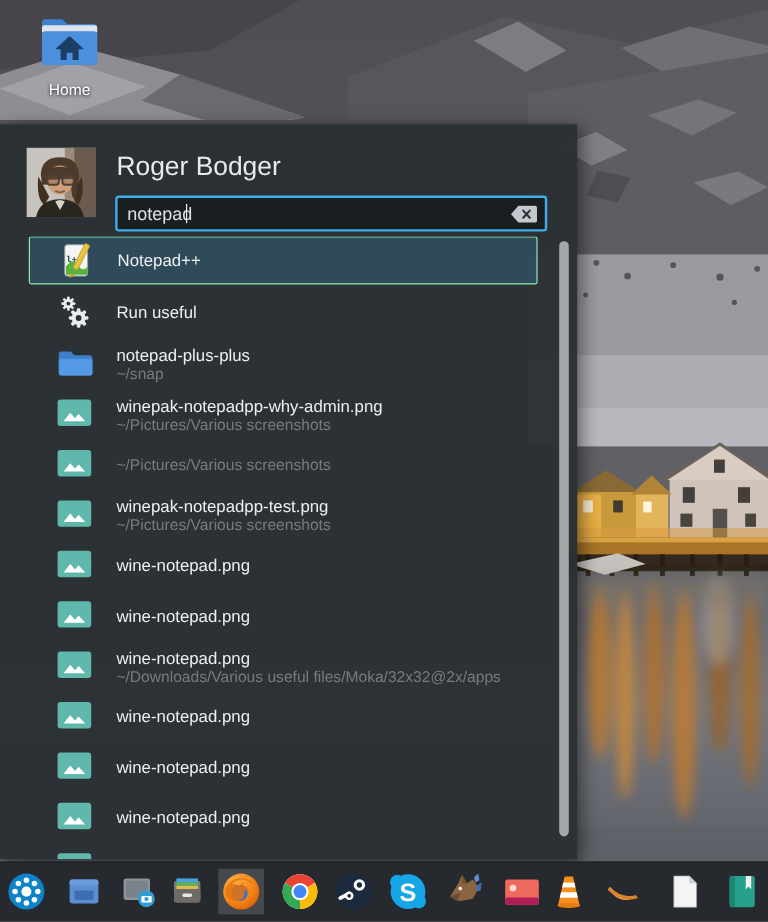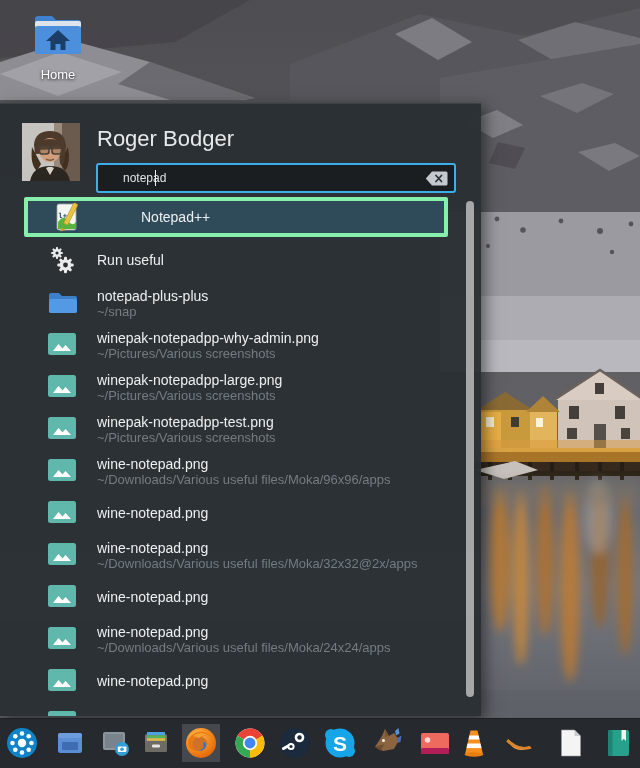--- a/index.html
+++ b/index.html
@@ -27,31 +27,31 @@
   .avatar{position:absolute;left:22px;top:19px;width:58px;height:58px;overflow:hidden;}
   .user-name{position:absolute;left:97px;top:22px;font-size:22px;font-weight:400;color:#e6eaec;}
 
   .search-wrap{
     position:absolute;left:96px;top:59px;width:360px;height:30px;
     background:#1b1e21;border:2px solid #3daee9;border-radius:3px;box-sizing:border-box;
   }
   .search-input{
     position:absolute;inset:0;width:100%;height:100%;box-sizing:border-box;
     background:transparent;border:none;outline:none;
-    color:#dde2e5;font-size:12px;padding:0 32px 0 8px;font-family:inherit;margin-left:17px;
+    color:#dde2e5;font-size:15px;padding:0 32px 0 8px;font-family:inherit;
   }
   .caret{position:absolute;left:57px;top:5px;width:1px;height:16px;background:#eef1f3;}
   .clear-btn{position:absolute;right:6px;top:6px;width:23px;height:15px;cursor:pointer;}
 
   .results{position:absolute;left:0;top:93px;right:0;bottom:0;overflow:hidden;}
   .row{position:relative;height:42px;display:flex;align-items:center;padding-left:46px;box-sizing:border-box;}
   .row.selected{
     height:40px;margin:0 33px 2px 24px;padding-left:22px;
     background:rgba(61,174,233,.20);
-    border:4px solid #86efac;border-radius:2px;gap:40px;
+    border:1px solid #86efac;border-radius:2px;
   }
   .ricon{width:32px;height:32px;flex:0 0 32px;}
   .rtext{margin-left:19px;min-width:0;padding-top:3px;}
   .row.single .rtext{padding-top:0;}
   .rtitle{font-size:14px;line-height:17px;color:#edf0f2;white-space:nowrap;}
   .rsub{font-size:13px;line-height:14px;color:#747c82;white-space:nowrap;}
   .rsub:empty{display:none;}
 
   .scrollbar{position:absolute;left:466px;top:97px;width:8px;height:496px;background:#a5a7a9;border-radius:4px;cursor:pointer;}
 
@@ -289,42 +289,40 @@
           <div class="rtitle">winepak-notepadpp-why-admin.png</div>
           <div class="rsub">~/Pictures/Various screenshots</div>
         </div>
       </div>
 
       <div class="row">
         <svg class="ricon" viewBox="0 0 32 32">
             <use href="#i-image"></use>
           </svg>
         <div class="rtext">
-          <div class="rtitle">winepak-notepadpp-large.png</div>
           <div class="rsub">~/Pictures/Various screenshots</div>
         </div>
       </div>
 
       <div class="row">
         <svg class="ricon" viewBox="0 0 32 32">
             <use href="#i-image"></use>
           </svg>
         <div class="rtext">
           <div class="rtitle">winepak-notepadpp-test.png</div>
           <div class="rsub">~/Pictures/Various screenshots</div>
         </div>
       </div>
 
       <div class="row">
         <svg class="ricon" viewBox="0 0 32 32">
             <use href="#i-image"></use>
           </svg>
         <div class="rtext">
           <div class="rtitle">wine-notepad.png</div>
-          <div class="rsub">~/Downloads/Various useful files/Moka/96x96/apps</div>
         </div>
       </div>
 
       <div class="row">
         <svg class="ricon" viewBox="0 0 32 32">
             <use href="#i-image"></use>
           </svg>
         <div class="rtext">
           <div class="rtitle">wine-notepad.png</div>
         </div>
@@ -348,21 +346,20 @@
           <div class="rtitle">wine-notepad.png</div>
         </div>
       </div>
 
       <div class="row">
         <svg class="ricon" viewBox="0 0 32 32">
             <use href="#i-image"></use>
           </svg>
         <div class="rtext">
           <div class="rtitle">wine-notepad.png</div>
-          <div class="rsub">~/Downloads/Various useful files/Moka/24x24/apps</div>
         </div>
       </div>
 
       <div class="row">
         <svg class="ricon" viewBox="0 0 32 32">
             <use href="#i-image"></use>
           </svg>
         <div class="rtext">
           <div class="rtitle">wine-notepad.png</div>
         </div>

